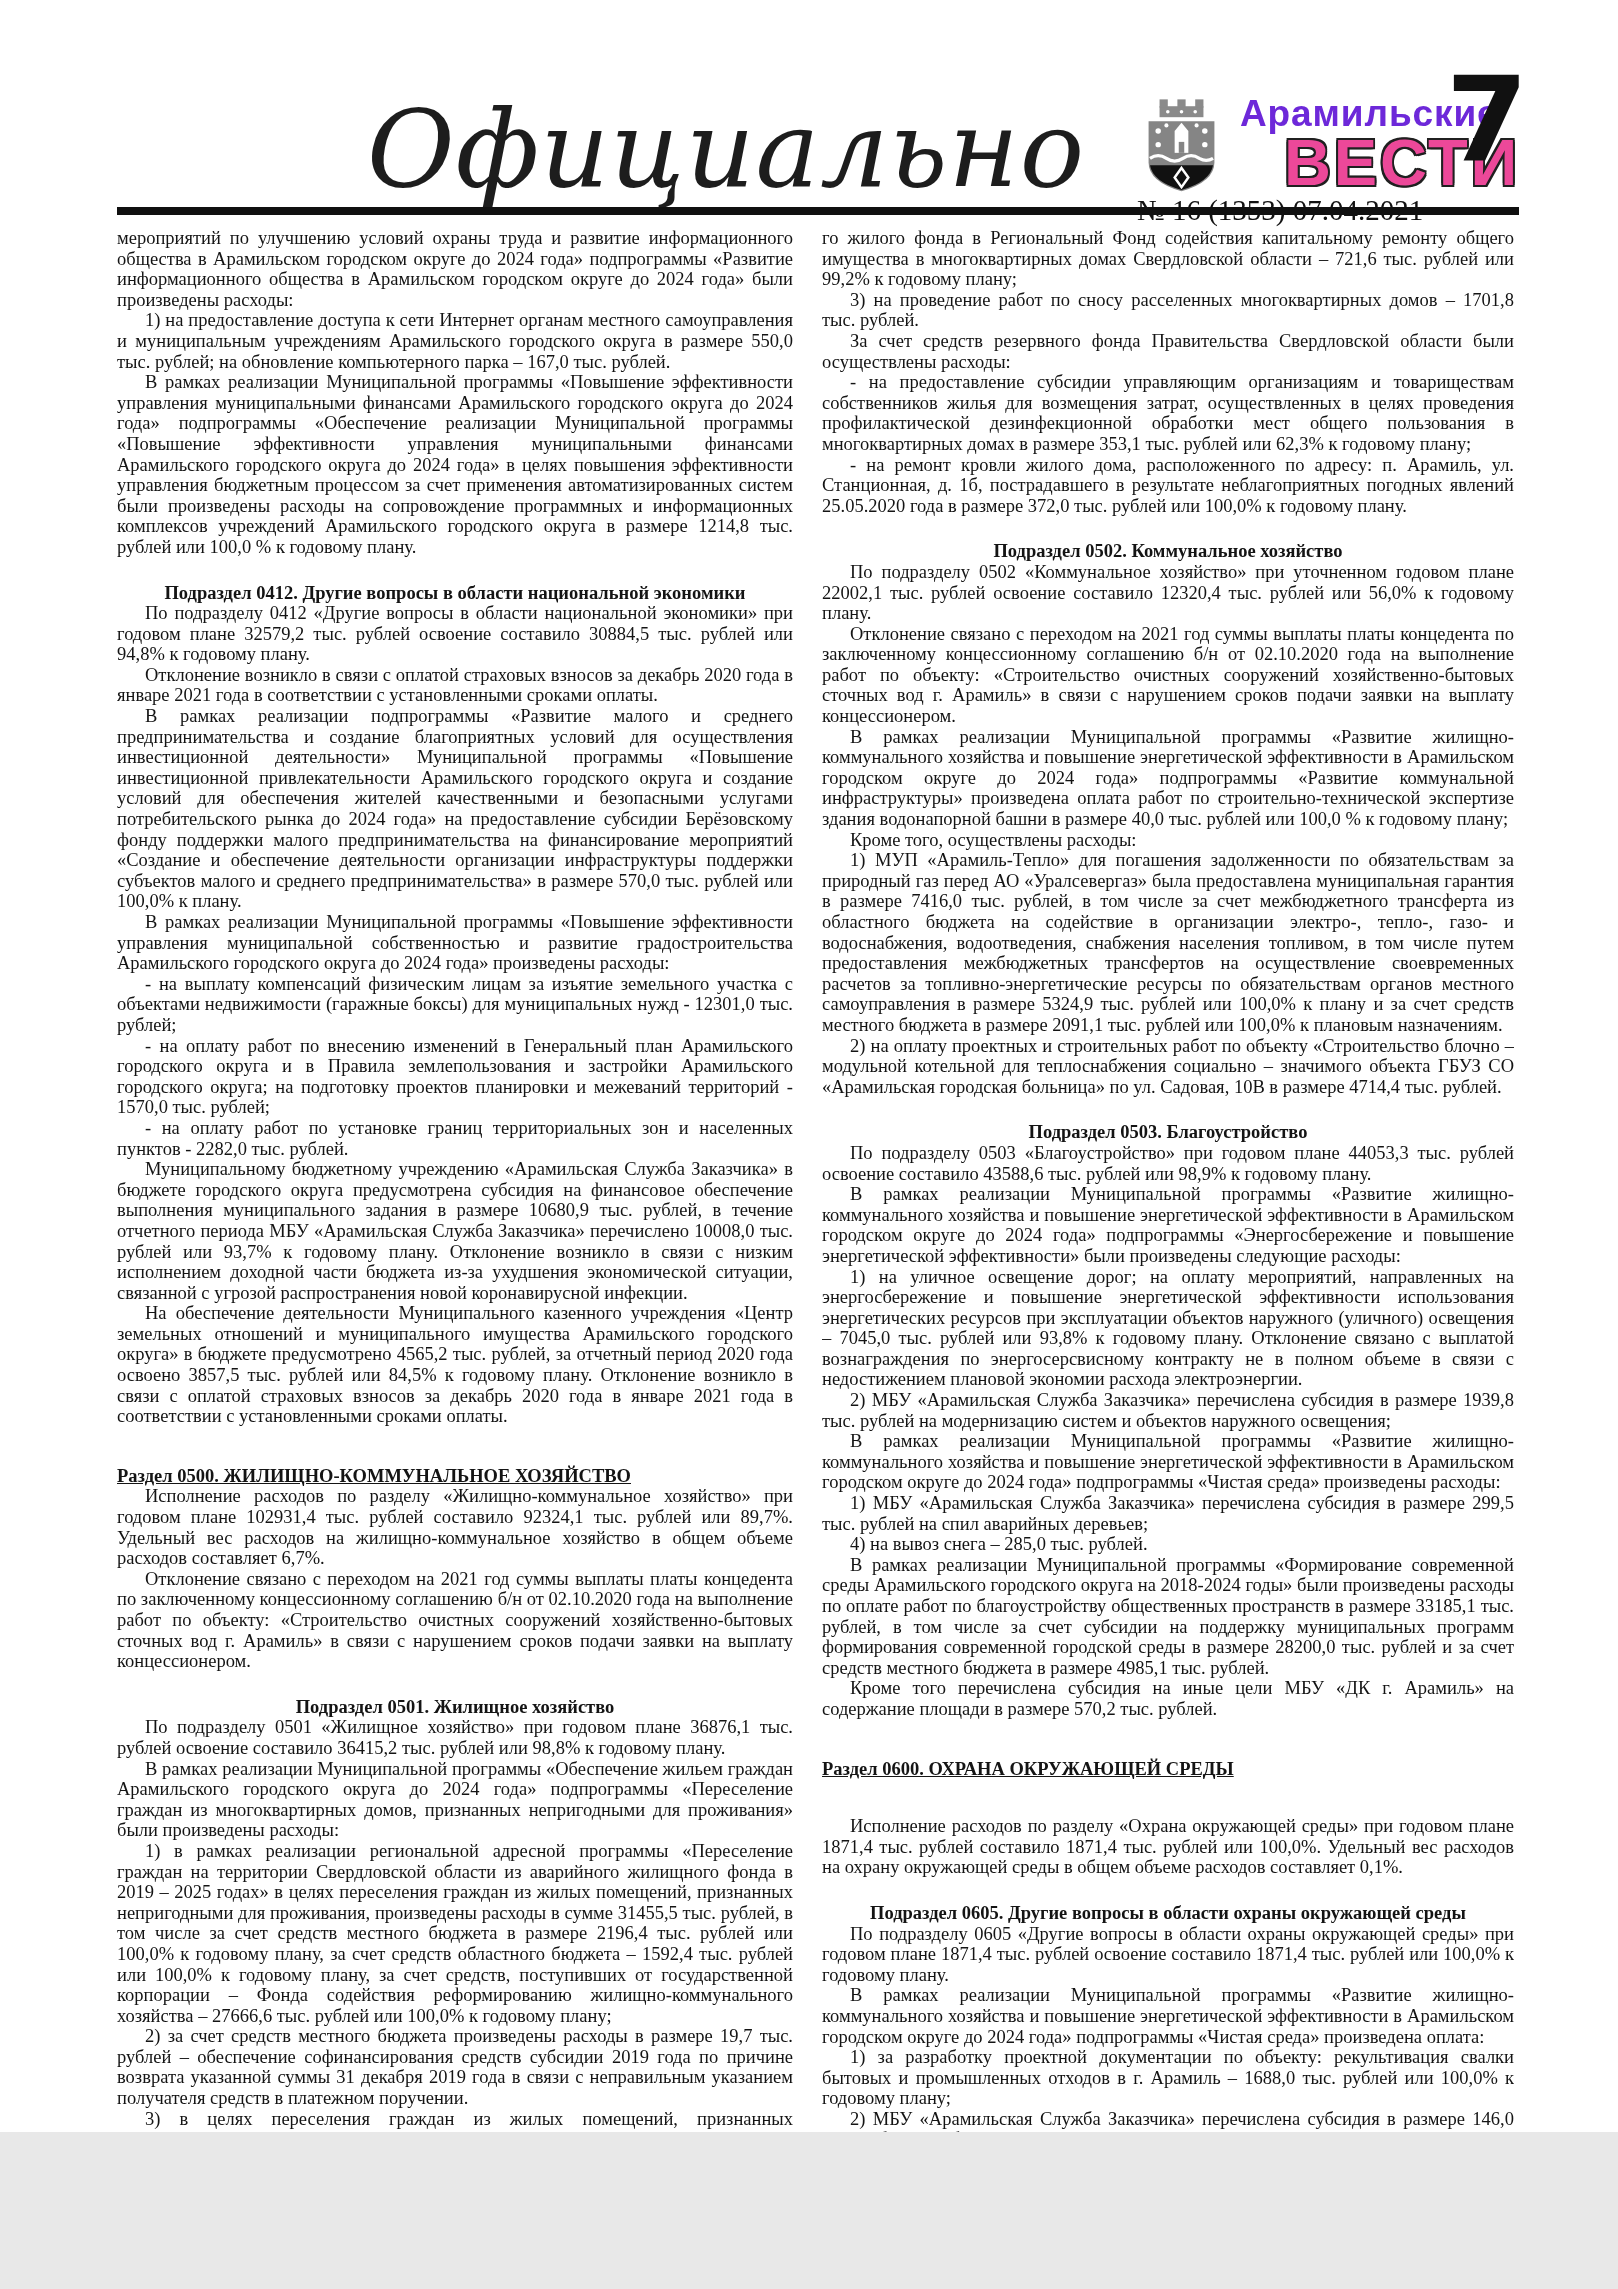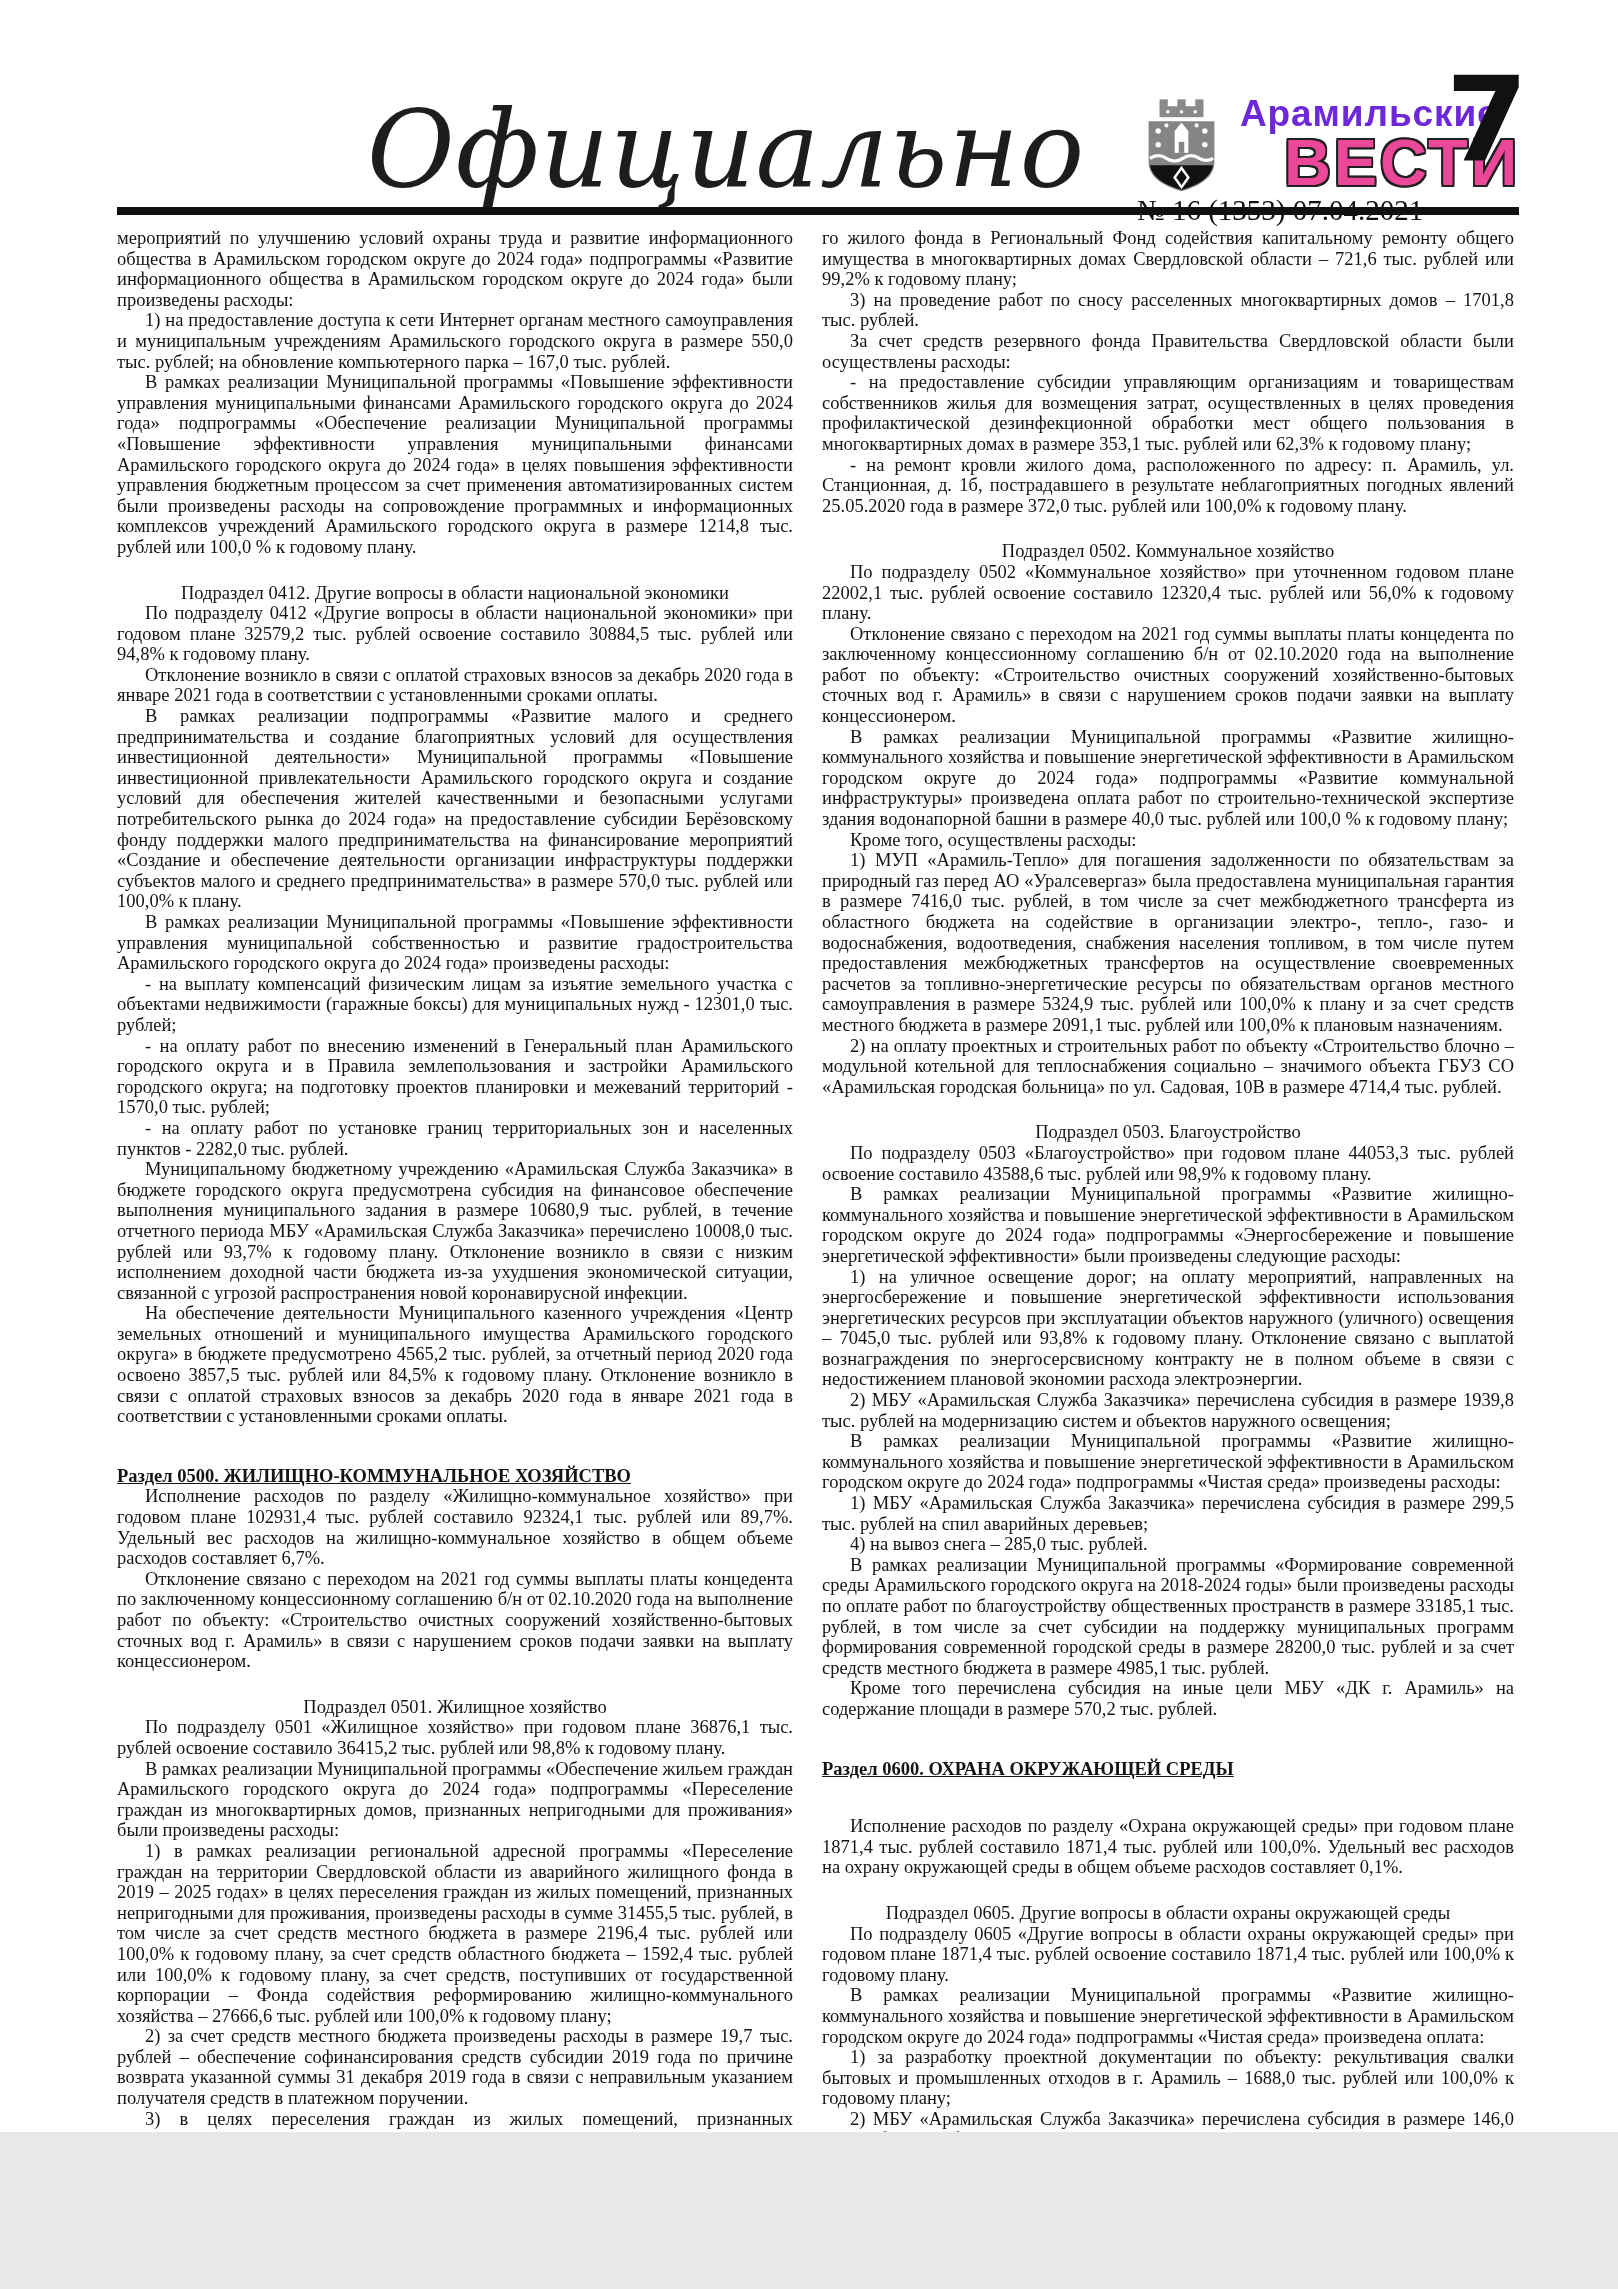--- a/index.html
+++ b/index.html
@@ -56,21 +56,21 @@
     font-size:18.5px;line-height:20.6px;
     text-align:justify;
     overflow:hidden;
   }
   #col-left{left:117px;width:676px;}
   #col-right{left:822px;width:692px;}
   .b-p{text-indent:28px;margin:0;}
   .b-p.cont{text-indent:0;}
   .b-h2{font-weight:bold;text-align:left;text-indent:0;margin:39px 0 0 0;text-decoration:underline;}
   .b-h2.gap-after{margin-bottom:37px;}
-  .b-h3{font-weight:normal;text-align:center;text-indent:0;margin:25px 0 0 0;}
+  .b-h3{font-weight:bold;text-align:center;text-indent:0;margin:25px 0 0 0;}
 </style>
 </head>
 <body>
 
 <div class="page">
 
   <header>
     <div class="section-script">Официально</div>
 
     <div class="logo">

